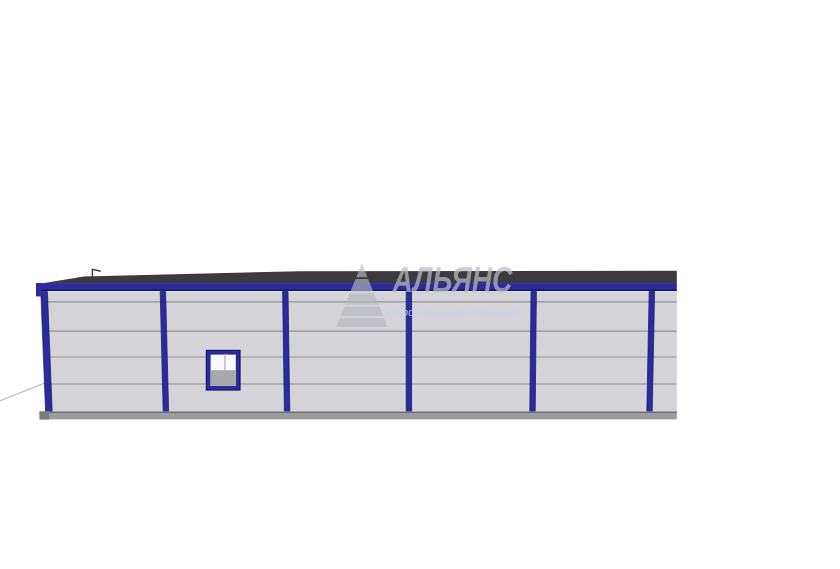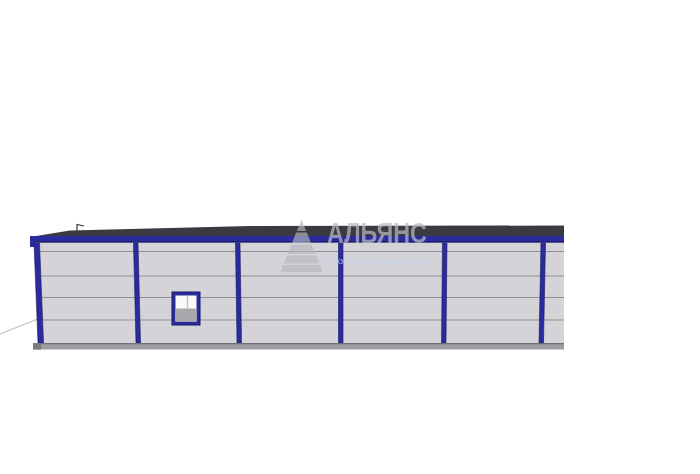--- a/index.html
+++ b/index.html
@@ -3,20 +3,21 @@
 <meta charset="utf-8">
 <style>
   html, body { margin: 0; padding: 0; background: #ffffff; }
   .stage {
     position: relative;
     width: 564px;
     height: 474px;
     background: var(--bg, #ffffff);
     overflow: hidden;
     font-family: "Liberation Sans", sans-serif;
+    font-style: italic;
   }
   svg { display: block; }
   .wm-title {
     font-family: "Liberation Sans", sans-serif;
     font-weight: bold;
   }
   .wm-subtitle {
     font-family: "Liberation Sans", sans-serif;
     font-weight: normal;
   }

